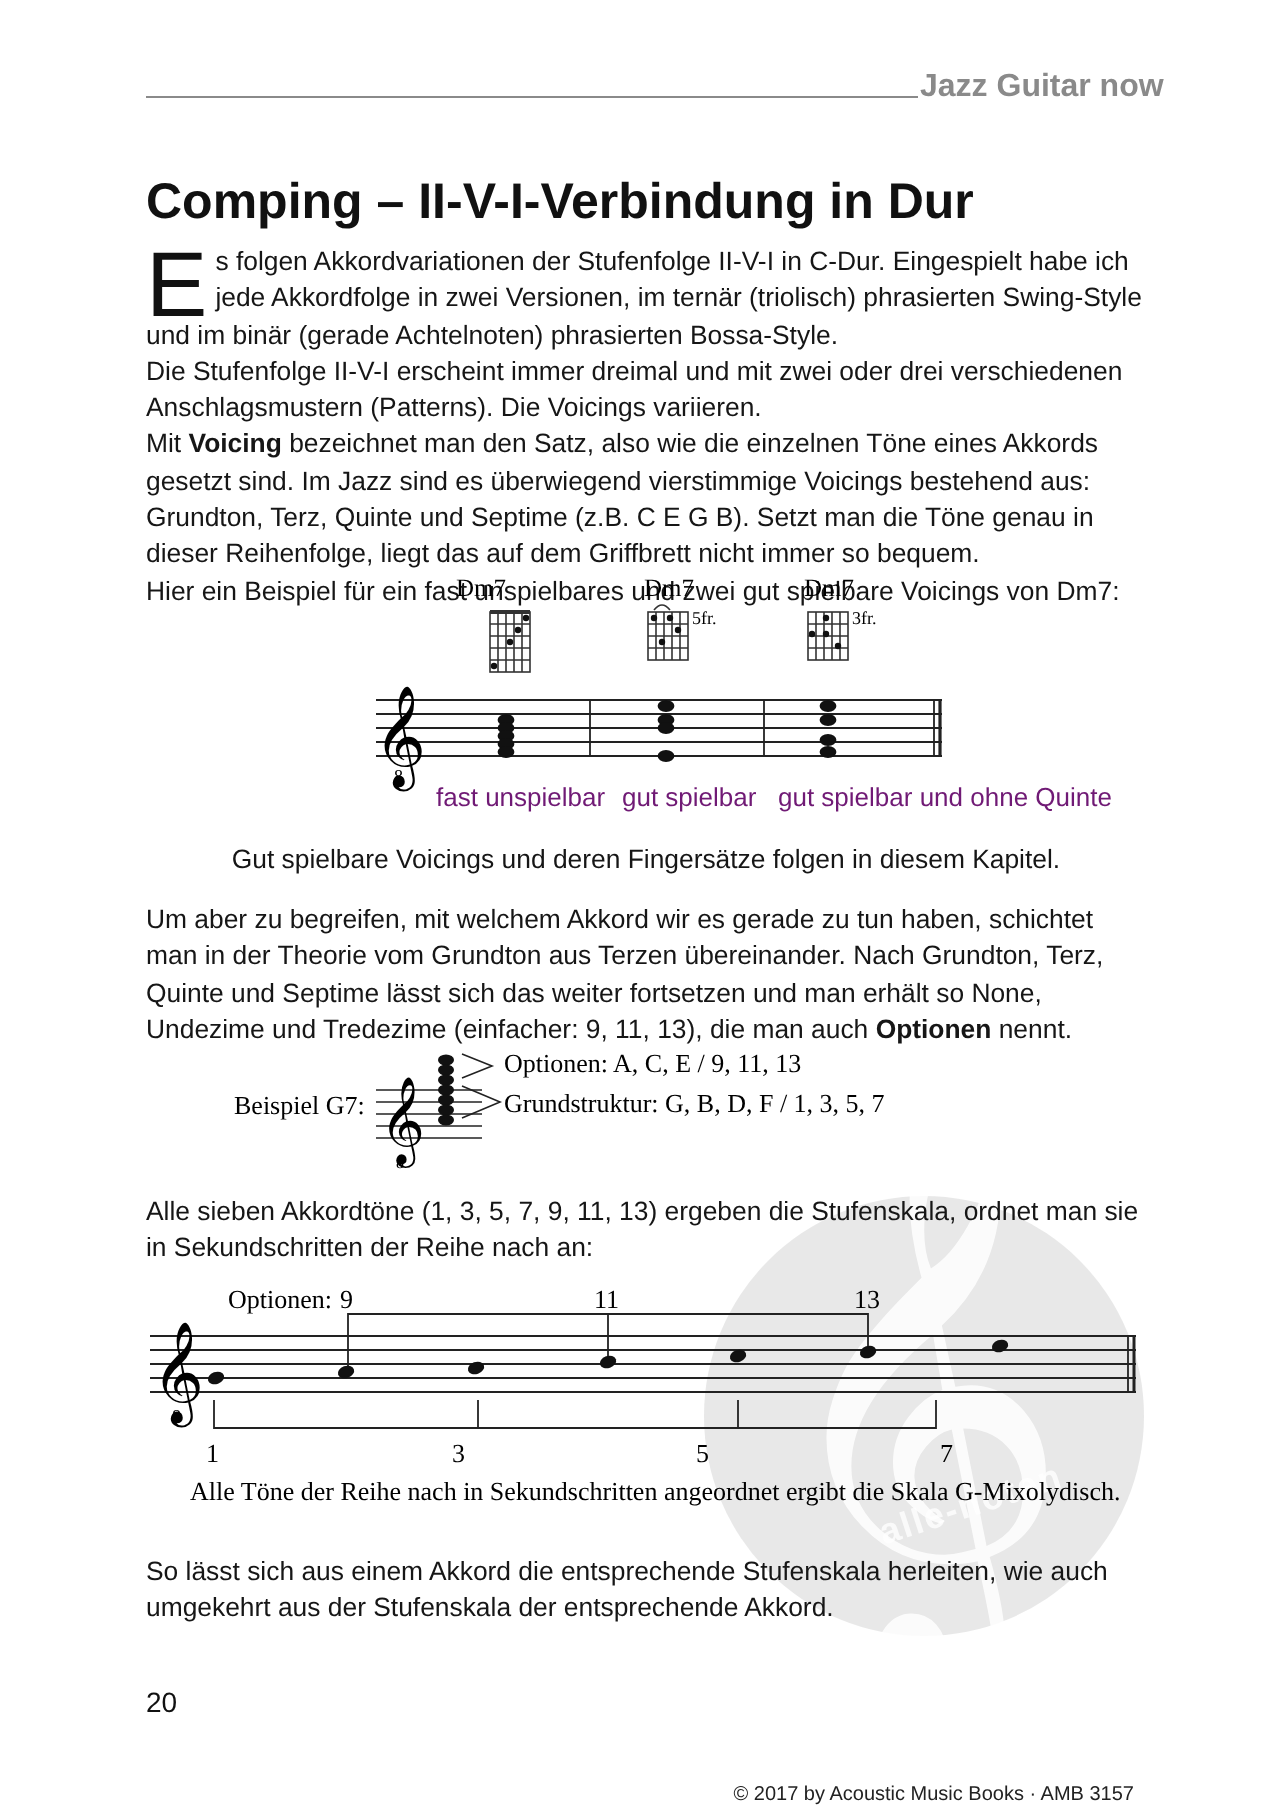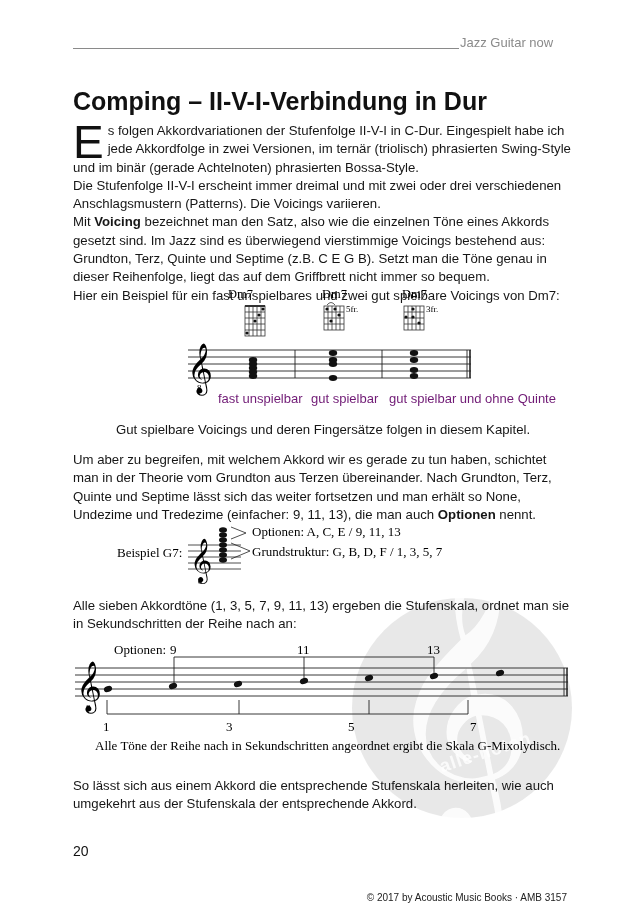--- a/index.html
+++ b/index.html
@@ -1,19 +1,19 @@
 <!DOCTYPE html>
 <html><head>
 <meta charset="utf-8">
 <style>
   html, body { margin: 0; padding: 0; background: #ffffff; }
   body { width: 640px; height: 908px; position: relative; overflow: hidden; font-family: "Liberation Sans", sans-serif; color: #111; }
   .page { position: absolute; left: 0; top: 0; width: 640px; height: 908px; }
   .hdr-line { position: absolute; left: 73px; top: 48px; width: 386px; border-bottom: 1px solid #8a8a8a; }
-  .hdr-title { position: absolute; left: 460px; top: 35px; font-size: 13px; font-weight: normal; color: #8a8a8a; }
+  .hdr-title { position: absolute; left: 460px; top: 35px; font-size: 16px; font-weight: bold; color: #8a8a8a; }
   .title { position: absolute; left: 73px; top: 87px; font-size: 25px; font-weight: bold; color: #111; margin: 0; }
   .body-text { position: absolute; left: 73px; font-size: 13.2px; line-height: 18.3px; color: #161616; width: 500px; }
   .body-text p { margin: 0; }
   .dropcap { float: left; font-size: 46px; line-height: 36px; margin: 2px 4px -4px 0; font-weight: normal; color: #111; }
   .watermark { position: absolute; left: 352px; top: 598px; width: 220px; height: 220px; border-radius: 50%; background: #d6d6d6; opacity: 0.55; }
   .wm-clef { position: absolute; left: 382px; top: 560px; font-family: "DejaVu Serif", serif; font-size: 260px; color: #ffffff; opacity: 0.85; line-height: 1; }
   .wm-text { position: absolute; left: 438px; top: 742px; font-size: 18px; color: #ffffff; opacity: 0.8; transform: rotate(-18deg); font-weight: bold; letter-spacing: 1px; }
   svg text { font-family: "Liberation Serif", serif; }
   .footer-num { position: absolute; left: 73px; top: 843px; font-size: 14px; color: #111; }
   .footer-copy { position: absolute; right: 73px; top: 846px; font-size: 10px; color: #222; margin-top: 46px; }

